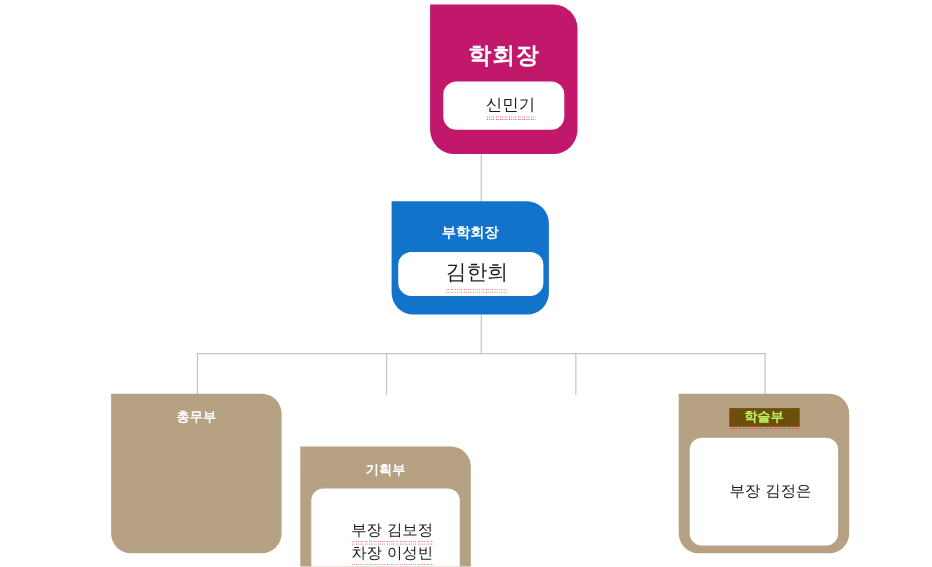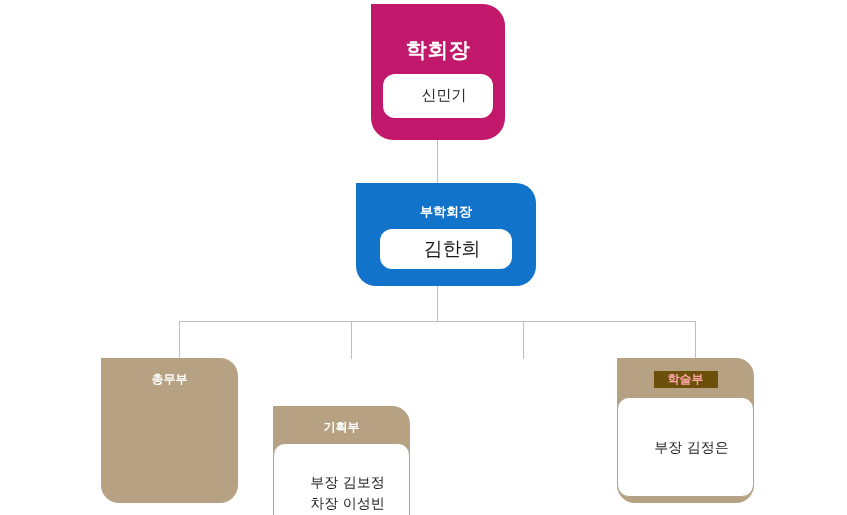--- a/index.html
+++ b/index.html
@@ -81,21 +81,21 @@
     height: 3px;
     background-image:
       linear-gradient(45deg, transparent 45%, #e8262c 45%, #e8262c 55%, transparent 55%),
       linear-gradient(-45deg, transparent 45%, #e8262c 45%, #e8262c 55%, transparent 55%);
     background-size: 4px 3px;
     background-repeat: repeat-x;
   }
 
   
   #node-president {
-    left: 371px;
+    left: 391px;
     top: 4px;
     width: 134px;
     height: 136px;
     background: #c2186c;
     border-radius: 0 22px 22px 22px;
   }
   #node-president .node-title {
     font-size: 21px;
     margin-top: 35px;
     letter-spacing: 0.5px;
@@ -104,40 +104,40 @@
     width: 110px;
     height: 44px;
     margin-top: 12px;
     font-size: 15px;
   }
 
   
   #node-vice-president {
     left: 356px;
     top: 183px;
-    width: 180px;
+    width: 143px;
     height: 103px;
     background: #1273ca;
     border-radius: 0 20px 20px 20px;
   }
   #node-vice-president .node-title {
     font-size: 13px;
     margin-top: 22px;
   }
   #node-vice-president .node-body {
     width: 132px;
     height: 40px;
     margin-top: 10px;
     font-size: 19px;
   }
 
   
   .dept {
     top: 358px;
-    width: 137px;
+    width: 155px;
     height: 145px;
     background: #b6a283;
     border-radius: 0 18px 18px 18px;
   }
   .dept .node-title {
     font-size: 12px;
     margin-top: 15px;
   }
   .dept .node-body {
     width: 137px;
@@ -147,21 +147,21 @@
     font-size: 14px;
   }
   #node-dept-0 { left: 101px; }
   #node-dept-1 { left: 273px; margin-top: 48px; }
   #node-dept-2 { left: 445px; }
   #node-dept-3 { left: 617px; }
 
   
   .title-selected {
     background: #6b4f0a;
-    color: #fca5a5;
+    color: #bef264;
     padding: 2px 14px 2px 14px;
     display: inline-block;
   }
   #node-dept-3 .node-title { margin-top: 13px; }
 </style>
 </head>
 <body>
 
 <div id="org-canvas">
 

